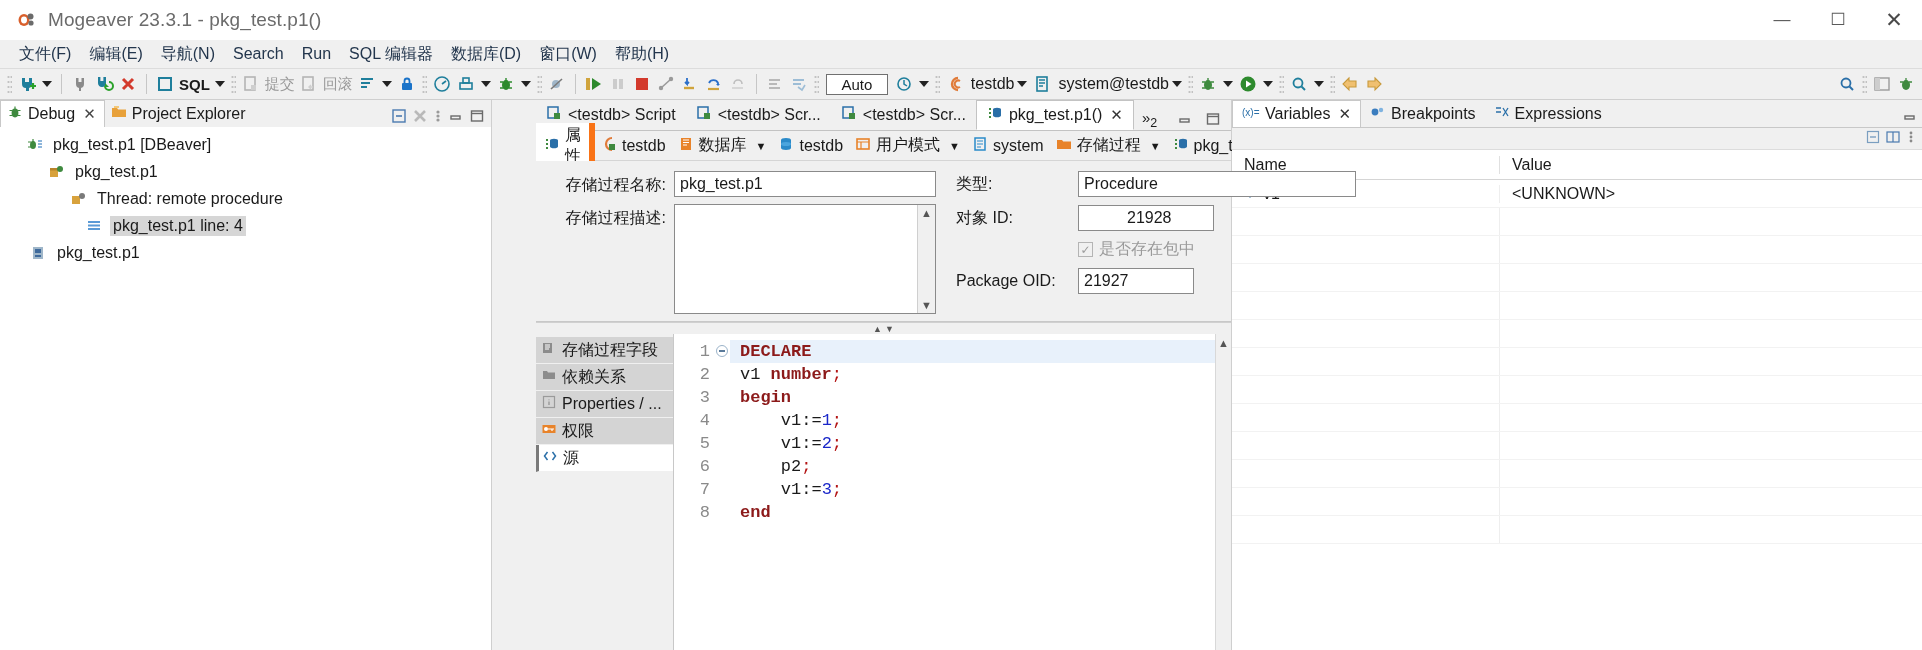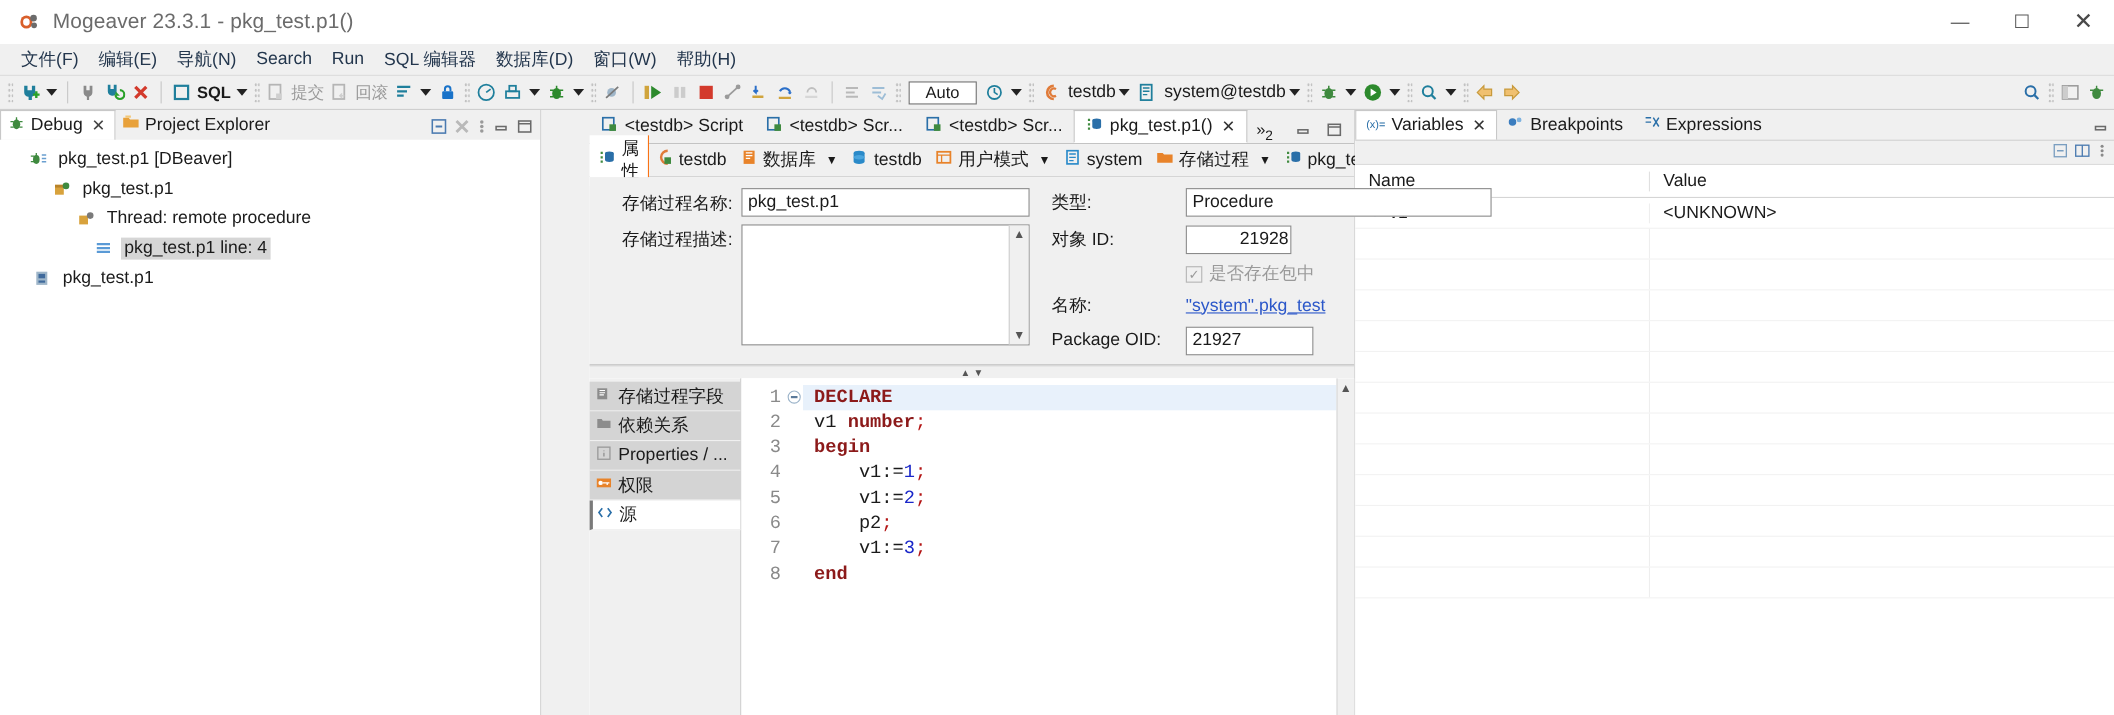--- a/index.html
+++ b/index.html
@@ -72,21 +72,21 @@
   .centerpanel { flex:1; min-width:0; border-right:1px solid #cfcfcf;margin-left:44px; }
   .etabs { display:flex; align-items:flex-end; height:30px; background:#f0f0f0; }
   .etab { display:flex; align-items:center; height:30px; padding:0 10px; font-size:16px; gap:6px; white-space:nowrap; color:#1a1a1a;}
   .etab.active { background:#fff; border-top:1px solid #c3c3c3; border-left:1px solid #c3c3c3; border-right:1px solid #c3c3c3; border-bottom:1px solid #fff;}
   .etab .x { font-size:15px; color:#333; margin-left:2px;}
   .etabs .chev { font-size:15px; color:#1a1a1a; padding:0 8px; }
   .etabs-tools { margin-left:auto; display:flex; align-items:center; gap:12px; padding-right:10px; }
 
   .editor-body { flex:1; display:flex; flex-direction:column; min-height:0; background:#fff; border-top:1px solid #c3c3c3;}
   .crumbbar { height:30px; display:flex; align-items:center; background:#f0f0f0; border-bottom:1px solid #d5d5d5;}
-  .crumb-left { display:flex; align-items:center; height:46px; padding:0 8px; background:#fff; border-right:1px solid #f97316; gap:5px; font-size:16px;}
+  .crumb-left { display:flex; align-items:center; height:46px; padding:0 8px; background:#fff; border-right:6px solid #f97316; gap:5px; font-size:16px;}
   .crumb { display:flex; align-items:center; gap:5px; font-size:16px; padding:0 6px; white-space:nowrap;}
   .crumb .sep { color:#1a1a1a; font-size:11px; padding-left:4px;}
 
   .form-area { background:#f0f0f0; padding:10px 0 0 0; display:flex; border-bottom:1px solid #c8c8c8; position:relative; }
   .form-col-l { padding-left:20px; }
   .frow { display:flex; align-items:flex-start; margin-bottom:7px; }
   .flabel { font-size:16px; text-align:right; width:118px; padding-right:8px; padding-top:4px; white-space:nowrap;}
   .finput { border:1px solid #8a8a8a; background:#fff; height:26px; width:262px; font-size:16px; padding:2px 5px; display:flex; align-items:center;}
   .ftext { border:1px solid #8a8a8a; background:#fff; width:262px; height:110px; display:flex;}
   .ftext .tcontent { flex:1; }
@@ -694,29 +694,25 @@
               </div>
             </div>
           </div>
           <div class="form-col-r">
             <div class="frow-r">
               <div class="flabel-r">类型:</div>
               <div class="finput-r" style="width:278px;">Procedure</div>
             </div>
             <div class="frow-r">
               <div class="flabel-r">对象 ID:</div>
-              <div class="finput-r" style="width:96px;padding-left:48px;">21928</div>
+              <div class="finput-r" style="width:136px;padding-left:48px;">21928</div>
             </div>
             <div class="chk-row">
               <span class="chk">✓</span>
               <span class="chk-lbl">是否存在包中</span>
-            </div>
-            <div class="frow-r">
-              <div class="flabel-r">名称:</div>
-              <div class="linkval">"system".pkg_test</div>
             </div>
             <div class="frow-r">
               <div class="flabel-r">Package OID:</div>
               <div class="finput-r" style="width:116px;">21927</div>
             </div>
           </div>
         </div>
 
         <div class="splitter">
           <span class="sarrow">▲</span>

